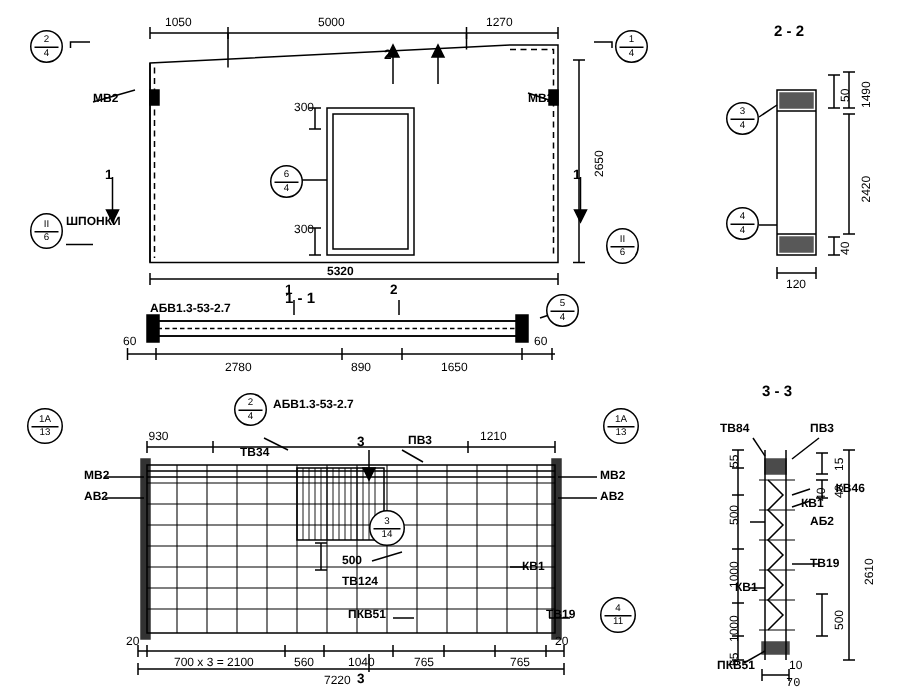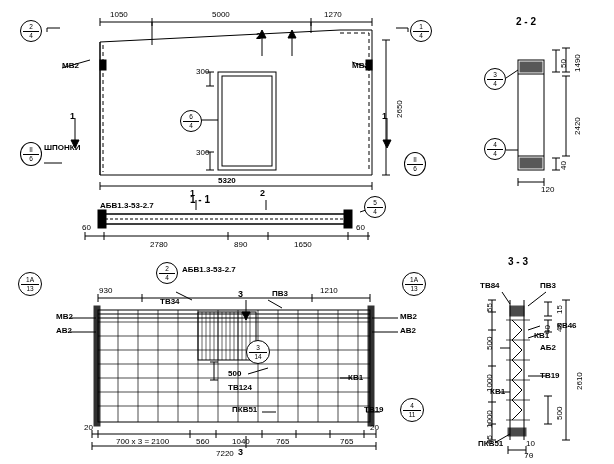--- a/index.html
+++ b/index.html
@@ -224,21 +224,21 @@
     <span>5</span>
     <div class="d"></div>
     <span>4</span>
   </div>
 
   <div class="txt t10" style="left:516px;top:18px;">2 - 2</div>
   <div class="txt t8 vert" style="left:560px;top:68px;">50</div>
   <div class="txt t8 vert" style="left:574px;top:72px;">1490</div>
   <div class="txt t8 vert" style="left:574px;top:135px;">2420</div>
   <div class="txt t8 vert" style="left:560px;top:170px;">40</div>
-  <div class="txt t8" style="left:541px;top:186px;">120</div>
+  <div class="txt t8" style="left:524px;top:186px;">120</div>
   <div class="circ" style="left:484px;top:68px;width:20px;height:20px;">
     <span>3</span>
     <div class="d"></div>
     <span>4</span>
   </div>
   <div class="circ" style="left:484px;top:138px;width:20px;height:20px;">
     <span>4</span>
     <div class="d"></div>
     <span>4</span>
   </div>

